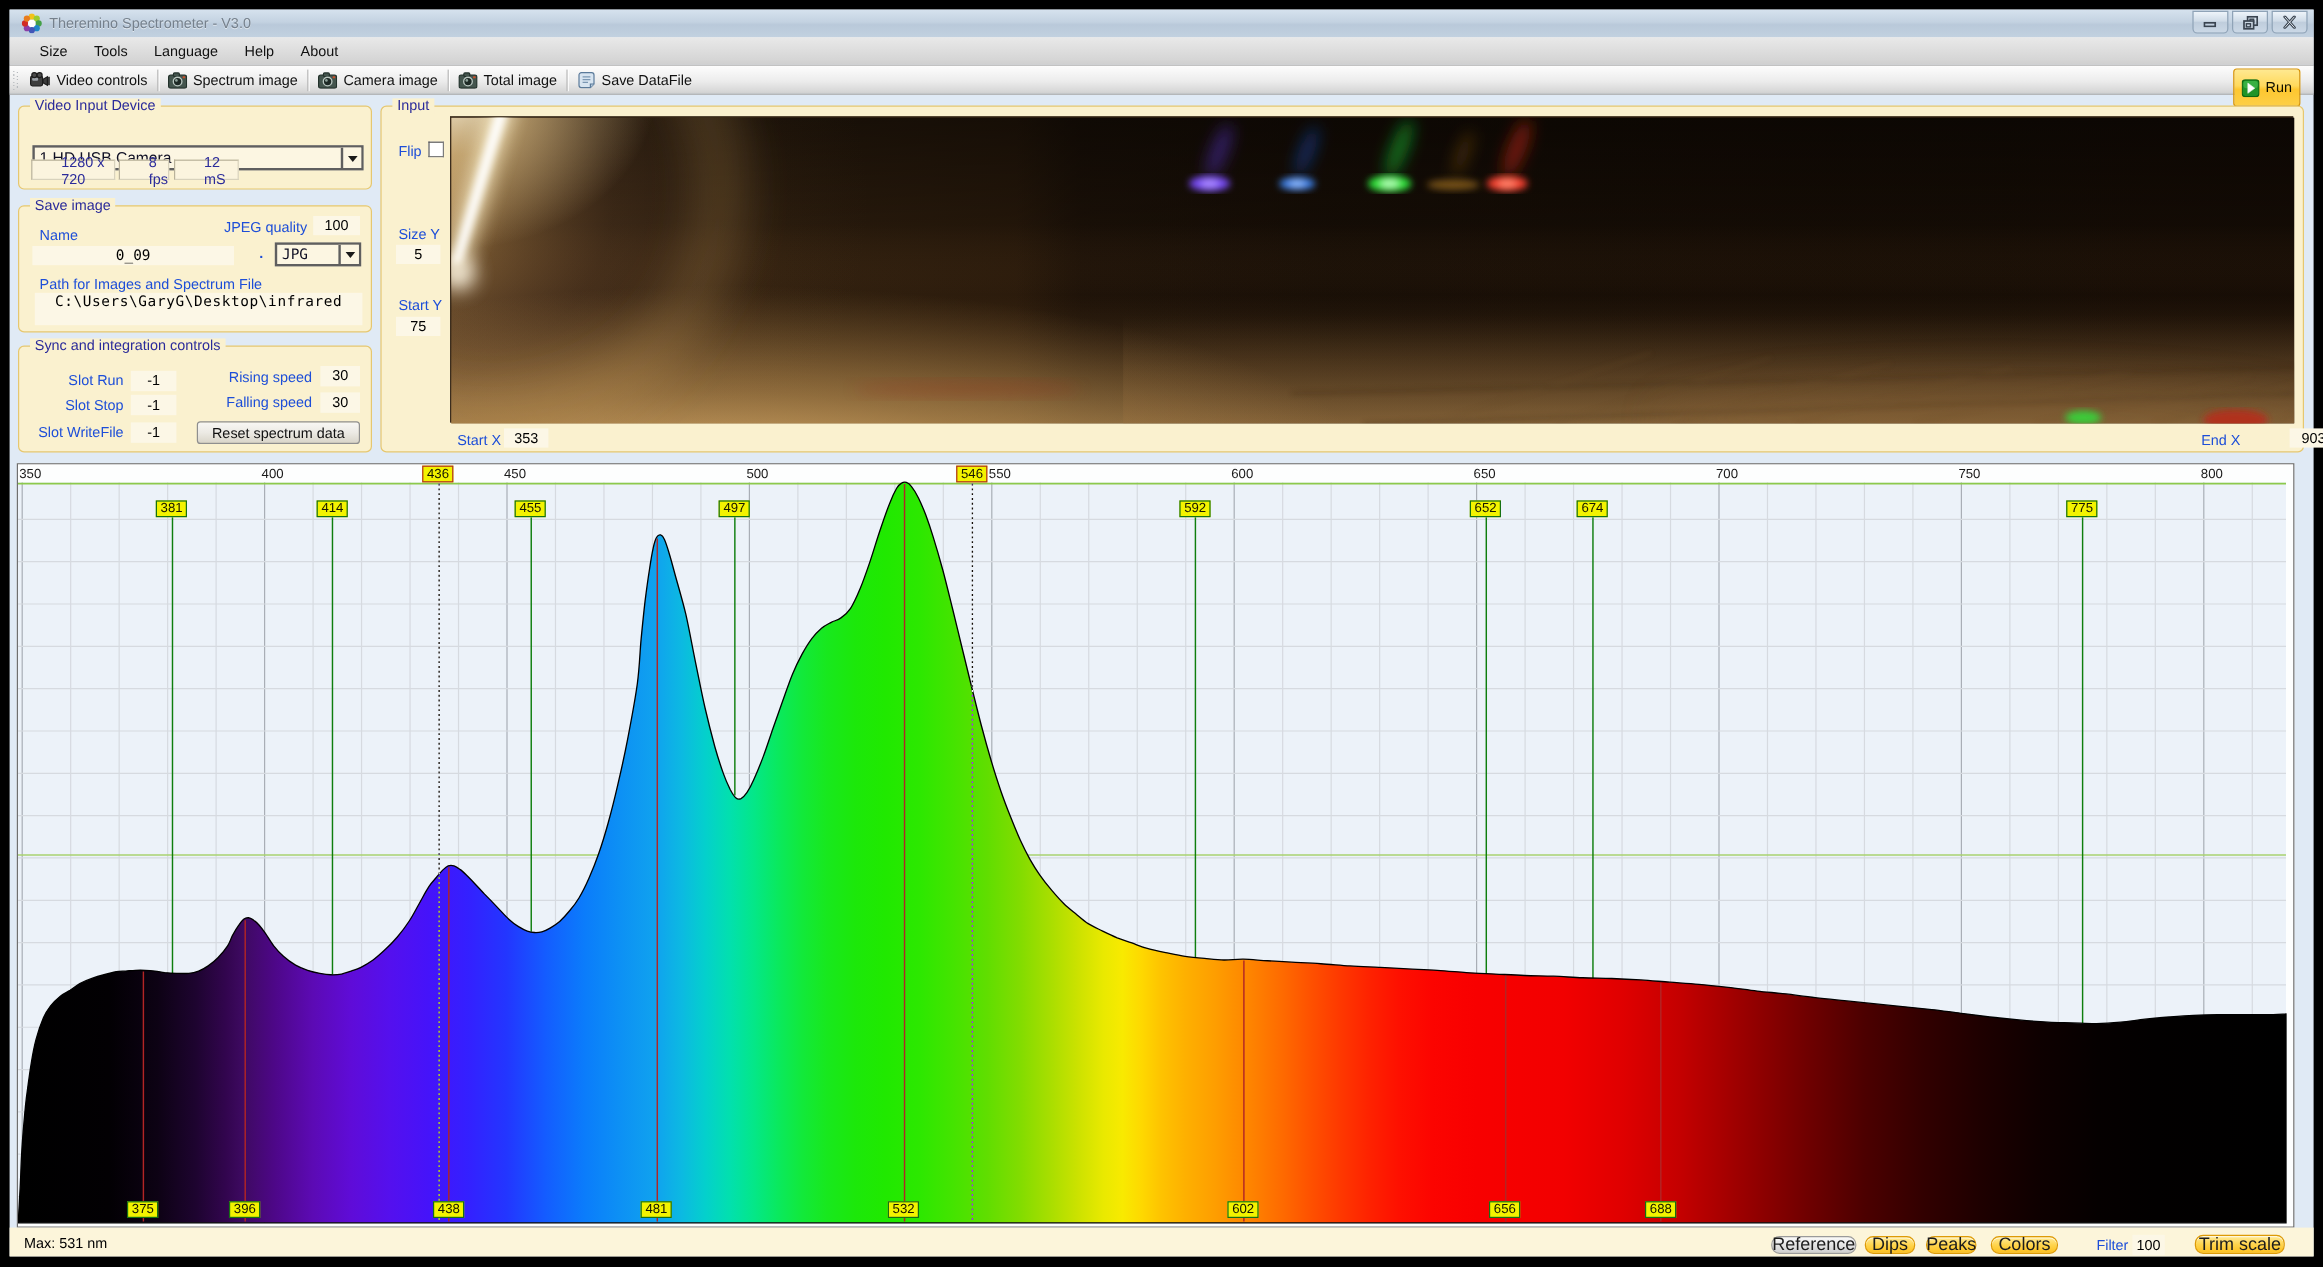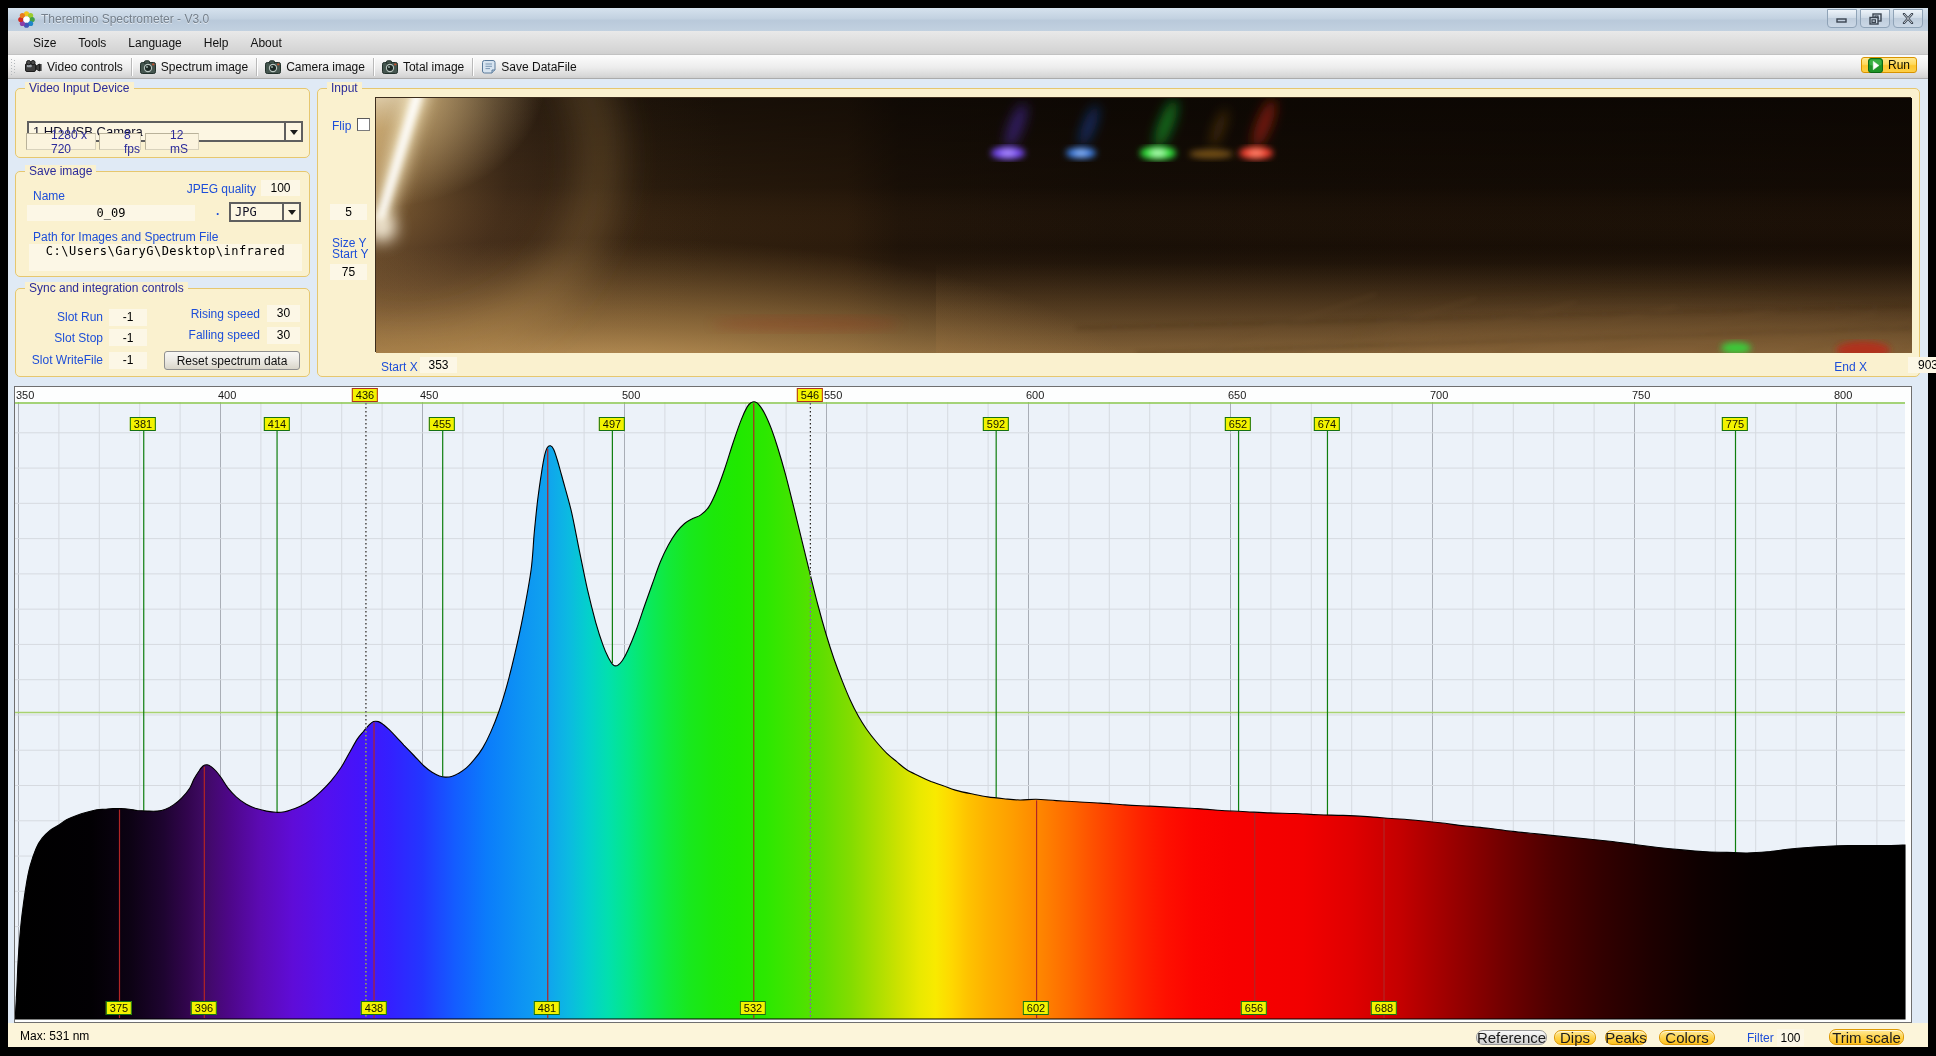--- a/index.html
+++ b/index.html
@@ -28,21 +28,21 @@
   
   #toolbar { position:absolute; left:0; top:47px; width:1920px; height:24px;
     background:linear-gradient(180deg,#fdfdfd,#ececec 55%,#d8d8d8 90%,#cfcfcf);
     border-bottom:1px solid #ababab; display:flex; align-items:center; }
   #toolbar-grip { width:4px; height:16px; margin:0 4px 0 3px;
     background:repeating-linear-gradient(180deg,#b5b9bd 0 1px,transparent 1px 3px),
                repeating-linear-gradient(180deg,#b5b9bd 0 1px,transparent 1px 3px);
     background-size:1px 100%,1px 100%; background-position:0 0,3px 1px; background-repeat:no-repeat; }
   .tb-btn { display:flex; align-items:center; gap:5px; padding:2px 6px; font-size:12px; color:#111; }
   .tb-sep { width:1px; height:18px; background:#b9b9b9; margin:0 2px; box-shadow:1px 0 0 #fff; }
-  #run-btn { position:absolute; right:11px; top:2px; width:56px; height:16px;
+  #run-btn { position:absolute; right:11px; top:2px; width:56px; height:32px;
     border:1px solid #d89300; border-radius:3px;
     background:linear-gradient(180deg,#ffe991 0%,#ffd95c 45%,#fdc730 55%,#fdcf46 100%);
     display:flex; align-items:center; justify-content:center; gap:5px; font-size:12px; color:#101000; }
 
   
   .group { position:absolute; background:#FAF1CF; border:1px solid #E6C76F; border-radius:5px; }
   .group-label { position:absolute; top:-7px; left:9px; background:#FAF1CF; padding:0 4px;
     font-size:12px; color:#2B2B9A; line-height:13px; white-space:nowrap; }
   .lbl { position:absolute; font-size:12px; color:#1d4ed8; white-space:nowrap; }
   .valbox { position:absolute; background:#FCF7E6; font-size:12px; color:#000;
@@ -256,21 +256,21 @@
       <span id="slot-labels"><span class="lbl" style="right: 206px; top: 21px; left: auto;">Slot Run</span><div class="valbox" style="left: 93px; top: 19.5px; width: 38px; height: 17px;">-1</div><span class="lbl" style="right: 206px; top: 42px; left: auto;">Slot Stop</span><div class="valbox" style="left: 93px; top: 40px; width: 38px; height: 17px;">-1</div><span class="lbl" style="right: 206px; top: 64px; left: auto;">Slot WriteFile</span><div class="valbox" style="left: 93px; top: 62.5px; width: 38px; height: 17px;">-1</div><span class="lbl" style="right: 49px; top: 18px; left: auto;">Rising speed</span><div class="valbox" style="left: 251px; top: 15.5px; width: 33px; height: 17px;">30</div><span class="lbl" style="right: 49px; top: 39px; left: auto;">Falling speed</span><div class="valbox" style="left: 251px; top: 37.5px; width: 33px; height: 17px;">30</div></span>
       <div class="btn3d" id="reset-btn" style="left:148px;top:62px;width:136px;height:19px;">
         <span>Reset spectrum data</span>
       </div>
     </div>
 
     <div class="group" id="grp-input" style="left:309px;top:80px;width:1603px;height:289px;">
       <span class="group-label">Input</span>
       <span class="lbl" style="left:14px;top:30px;">Flip</span>
       <div id="flip-check" style="left:39px;top:29px;"></div>
-      <span class="lbl" style="left:14px;top:99px;margin-top:48px;">Size Y</span>
+      <span class="lbl" style="left:14px;top:99px;">Size Y</span>
       <div class="valbox" style="left:12px;top:115px;width:37px;height:16px;">
         <span>5</span>
       </div>
       <span class="lbl" style="left:14px;top:158px;">Start Y</span>
       <div class="valbox" style="left:12px;top:175px;width:37px;height:16px;">
         <span>75</span>
       </div>
       <span class="lbl" style="left:63px;top:271px;">Start X</span>
       <div class="valbox" style="left:102px;top:268px;width:37px;height:16px;">
         <span>353</span>

